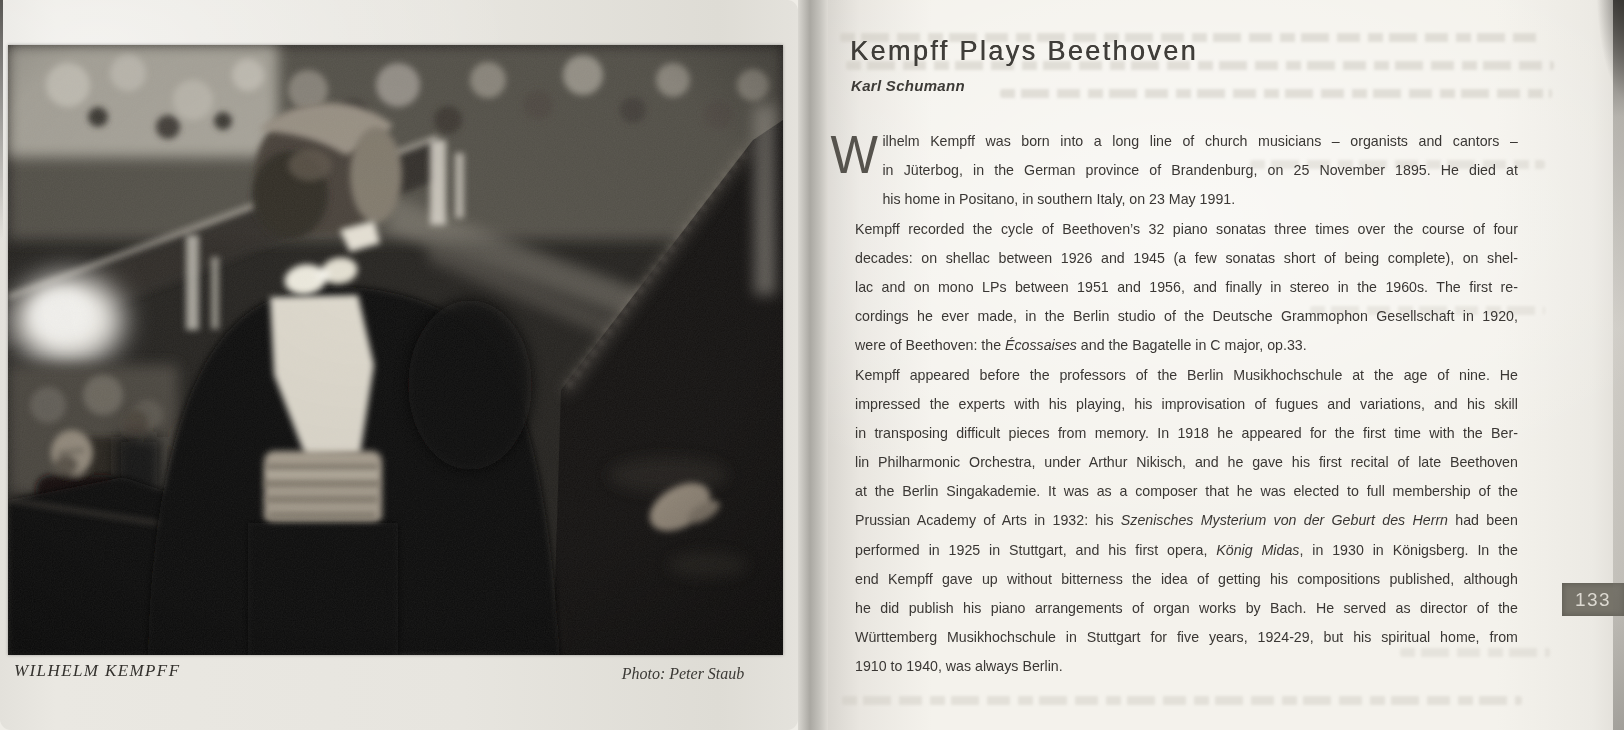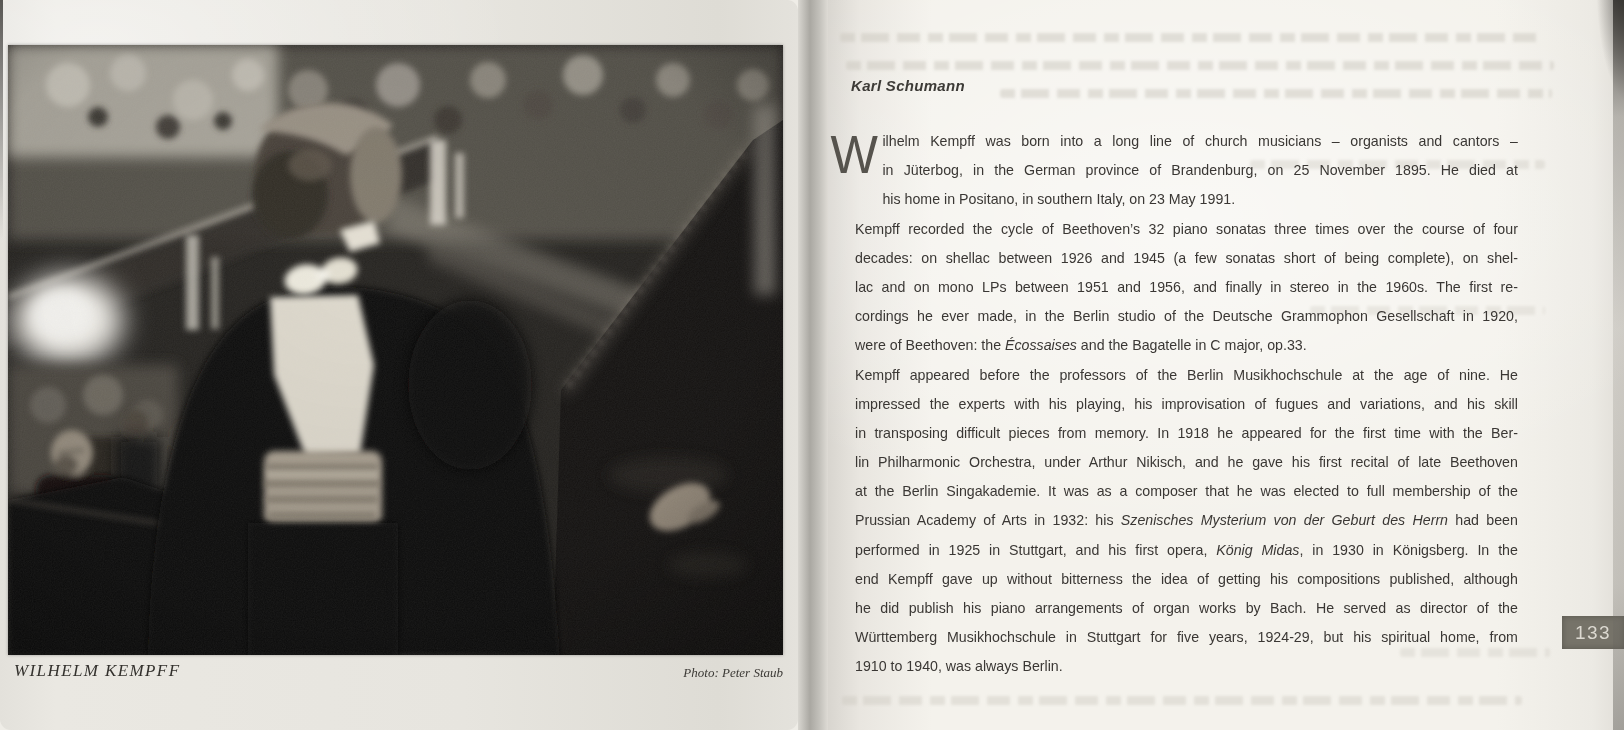--- a/index.html
+++ b/index.html
@@ -21,23 +21,23 @@
     background:linear-gradient(180deg, rgba(38,36,33,.75), rgba(38,36,33,0));
   }
   .photo-frame { position:absolute; left:8px; top:45px; width:775px; height:610px; box-shadow:0 0 3px rgba(20,18,16,.35); }
   .photo-frame svg { display:block; }
   .photo-caption {
     position:absolute; left:14px; top:661px;
     font-family:"Liberation Serif","DejaVu Serif",serif; font-style:italic;
     font-size:17px; letter-spacing:1.4px; color:#33312d;
   }
   .photo-credit {
-    position:absolute; left:583px; top:665px; width:200px; text-align:right;
+    position:absolute; left:583px; top:665px; width:200px; text-align:center;
     font-family:"Liberation Serif","DejaVu Serif",serif; font-style:italic;
-    font-size:13px; color:#3b3935;
+    font-size:16px; color:#3b3935;
   }
   
   .spine {
     position:absolute; left:798px; top:0; width:30px; height:730px;
     background:linear-gradient(90deg,#d9d7d1 0%,#aaa8a2 40%,#c3c1bb 72%,#ded(b)d5 100%);
     background:linear-gradient(90deg,#d9d7d1 0%,#aaa8a2 40%,#c3c1bb 72%,#dedbd5 100%);
   }
   
   .page-right {
     position:absolute; left:828px; top:0; width:796px; height:730px;
@@ -82,21 +82,20 @@
     float:left; width:48px; height:57px; margin:3px 7px 0 -26px;
     font-size:53px; line-height:52px; color:#56534d;
   }
   
   .page-badge {
     position:absolute; left:1562px; top:583px; width:62px; height:33px;
     background:#767369; color:#dcd9d1;
     display:flex; align-items:center; justify-content:center;
     font-size:19px; letter-spacing:1.5px;
     box-shadow:inset 0 0 6px rgba(0,0,0,.25);
-    margin-top:33px;
   }
 </style>
 </head>
 <body>
 
 <div class="spread">
 
   <div class="page-left">
     <div class="left-edge"></div>
 
@@ -245,20 +244,21 @@
   <div class="page-right"></div>
 
   <div class="ghost" style="left:840px;top:33px;width:700px;"></div>
   <div class="ghost" style="left:846px;top:61px;width:708px;"></div>
   <div class="ghost" style="left:1000px;top:89px;width:552px;"></div>
   <div class="ghost" style="left:1250px;top:160px;width:295px;opacity:.38"></div>
   <div class="ghost" style="left:1310px;top:306px;width:235px;opacity:.32"></div>
   <div class="ghost" style="left:1400px;top:648px;width:150px;opacity:.35"></div>
   <div class="ghost" style="left:842px;top:696px;width:680px;opacity:.42"></div>
 
+  <h1 class="article-title" style="margin:0;font-weight:normal">Kempff Plays Beethoven</h1>
   <div class="article-byline">Karl Schumann</div>
 
   <div class="body-text">
     <span class="dropcap">W</span>
 
   <div class="line"><span>ilhelm Kempff was born into a long line of church musicians – organists and cantors –</span></div>
       <div class="line"><span>in Jüterbog, in the German province of Brandenburg, on 25 November 1895. He died at</span></div>
       <div class="line end"><span>his home in Positano, in southern Italy, on 23 May 1991.</span></div>
       <div class="line"><span>Kempff recorded the cycle of Beethoven’s 32 piano sonatas three times over the course of four</span></div>
       <div class="line"><span>decades: on shellac between 1926 and 1945 (a few sonatas short of being complete), on shel-</span></div>

